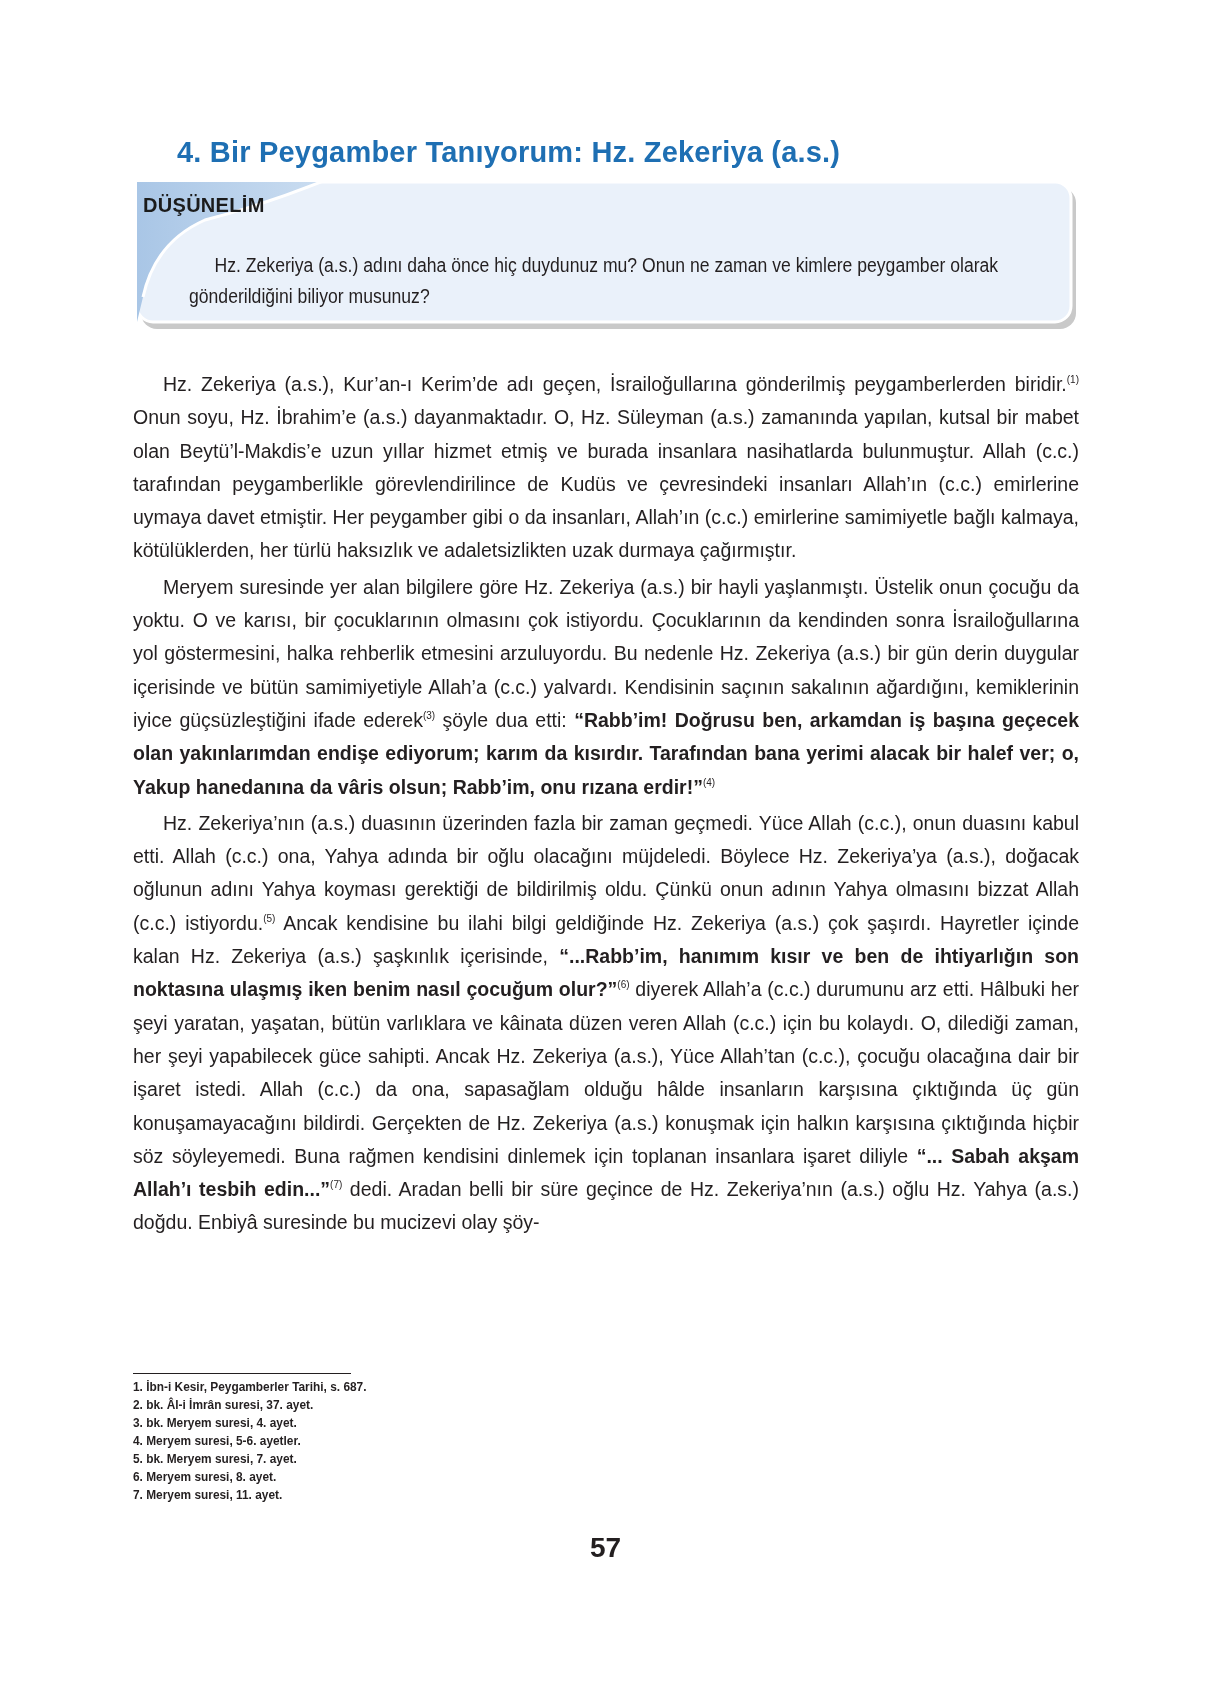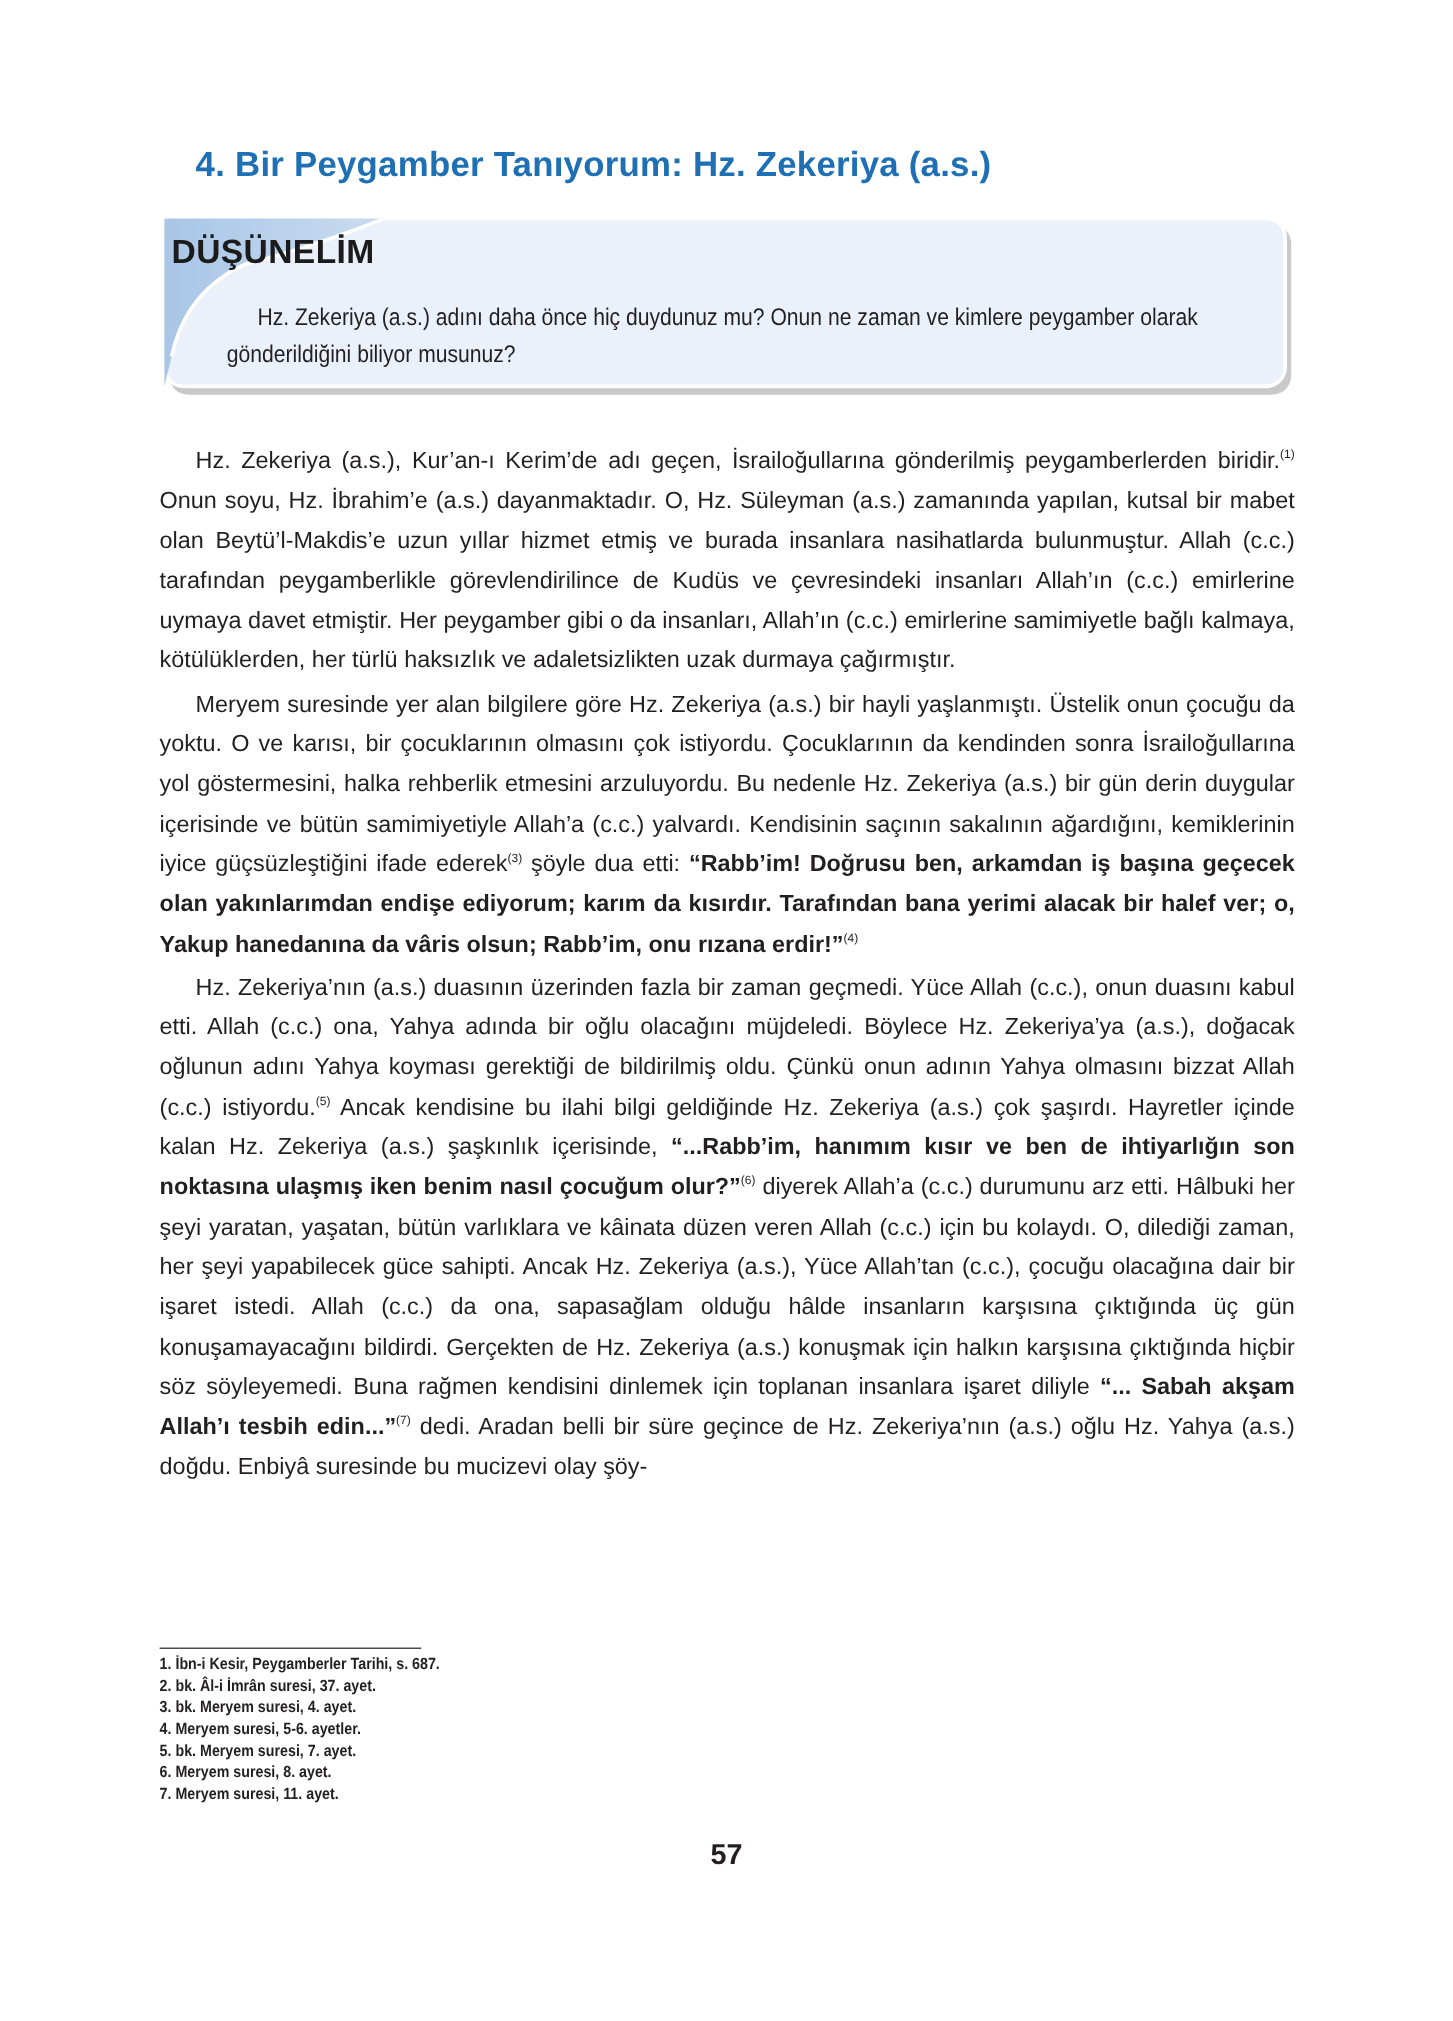--- a/index.html
+++ b/index.html
@@ -1,42 +1,42 @@
 <!DOCTYPE html>
 <html><head>
   <meta charset="utf-8">
   <style>
     html, body { margin: 0; padding: 0; background: #ffffff; }
     body { width: 1211px; height: 1684px; position: relative; overflow: hidden;
            font-family: "Liberation Sans", sans-serif; color: #231f20; }
-    .title { position: absolute; left: 163px; top: 122px; margin: 0;
+    .title { position: absolute; left: 163px; top: 122px; margin: 14px;
              font-family: "Liberation Sans", sans-serif; font-weight: 700;
              font-size: 29px; color: #1e6fb3; letter-spacing: 0.2px; }
     
     .callout { position: absolute; left: 135px; top: 182px; width: 944px; height: 148px; }
     .callout-svg { position: absolute; left: 0; top: 0; }
     .callout-label { position: absolute; left: 8px; top: 12px; font-weight: 700;
-                     font-size: 28px; color: #1b1b1b; letter-spacing: 0.3px; }
+                     font-size: 20px; color: #1b1b1b; letter-spacing: 0.3px; }
     .callout-text { position: absolute; left: 54px; top: 68px; width: 870px;
                     font-family: "Liberation Sans Narrow", "Liberation Sans", sans-serif;
                     font-size: 20px; line-height: 31px; color: #231f20; text-indent: 29px;
                     transform: scaleX(0.88); transform-origin: left top; width: 990px; }
     
     .body-text { position: absolute; left: 133px; top: 368px; width: 946px; }
     .para { margin: 0 0 3px 0; font-size: 19.5px; line-height: 33.3px; text-align: justify;
             text-indent: 30px; color: #231f20; }
     .para b { font-weight: 700; }
     sup { font-size: 10px; vertical-align: 8px; line-height: 0; }
     .footnote-rule { position: absolute; left: 133px; top: 1373px; width: 218px; height: 1px;
                      background: #231f20; }
     .footnotes { position: absolute; left: 133px; top: 1378px; margin: 0; padding: 0; list-style: none; font-weight: bold; }
     .footnotes li { font-size: 13.5px; line-height: 18px; color: #231f20;
                     transform: scaleX(0.88); transform-origin: left center; white-space: nowrap; }
     .page-number { position: absolute; left: 0; width: 1211px; top: 1532px; text-align: center;
-                   font-weight: 700; font-size: 24px; color: #231f20; }
+                   font-weight: 700; font-size: 28px; color: #231f20; }
   </style>
 </head>
 <body>
 
 <h1 class="title">4. Bir Peygamber Tanıyorum: Hz. Zekeriya (a.s.)</h1>
 
 <div class="callout">
   <svg class="callout-svg" width="944" height="150" viewBox="0 0 944 150">
     <defs>
       <linearGradient id="tabgrad" x1="0" y1="0" x2="1" y2="0">

